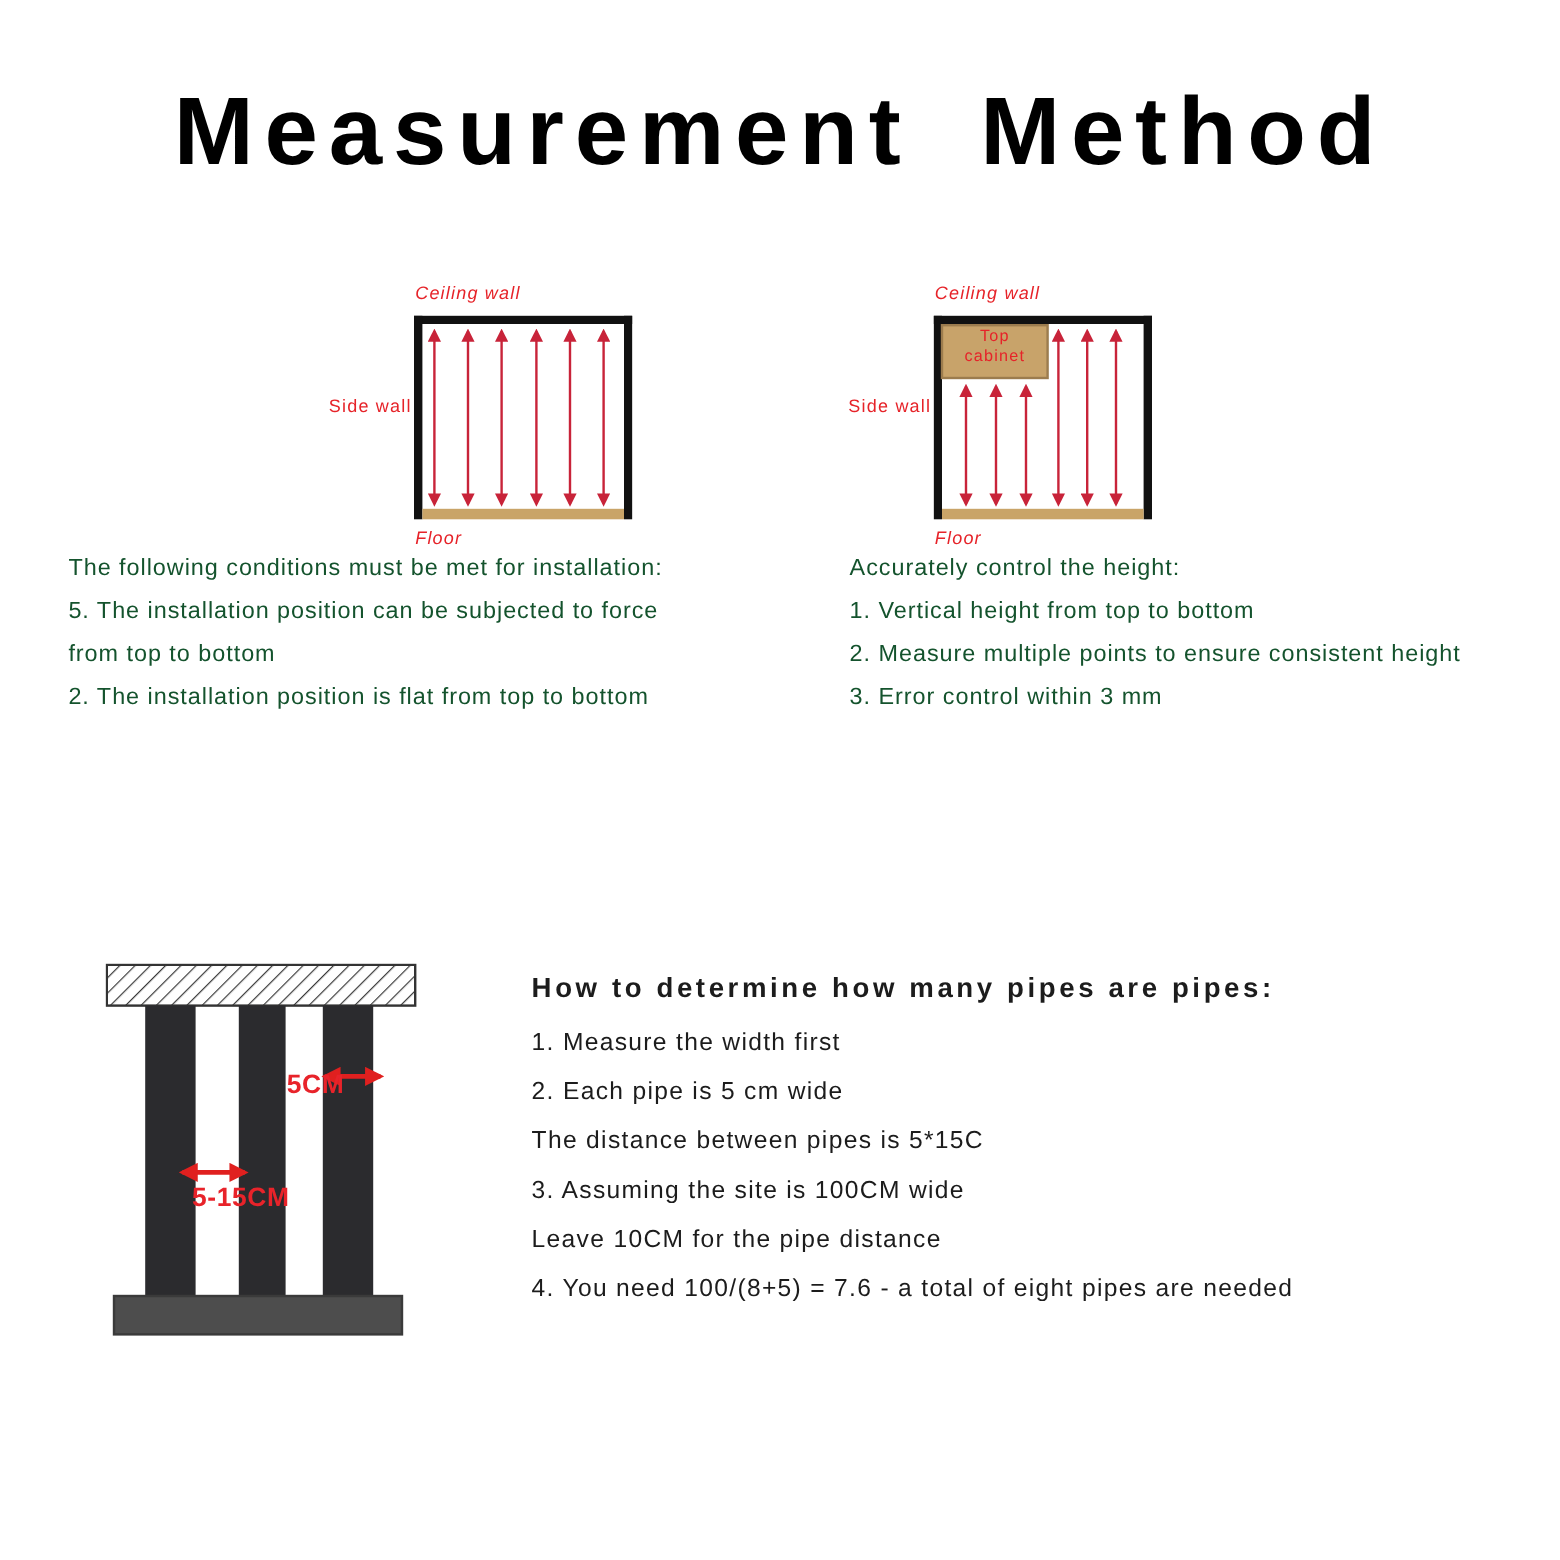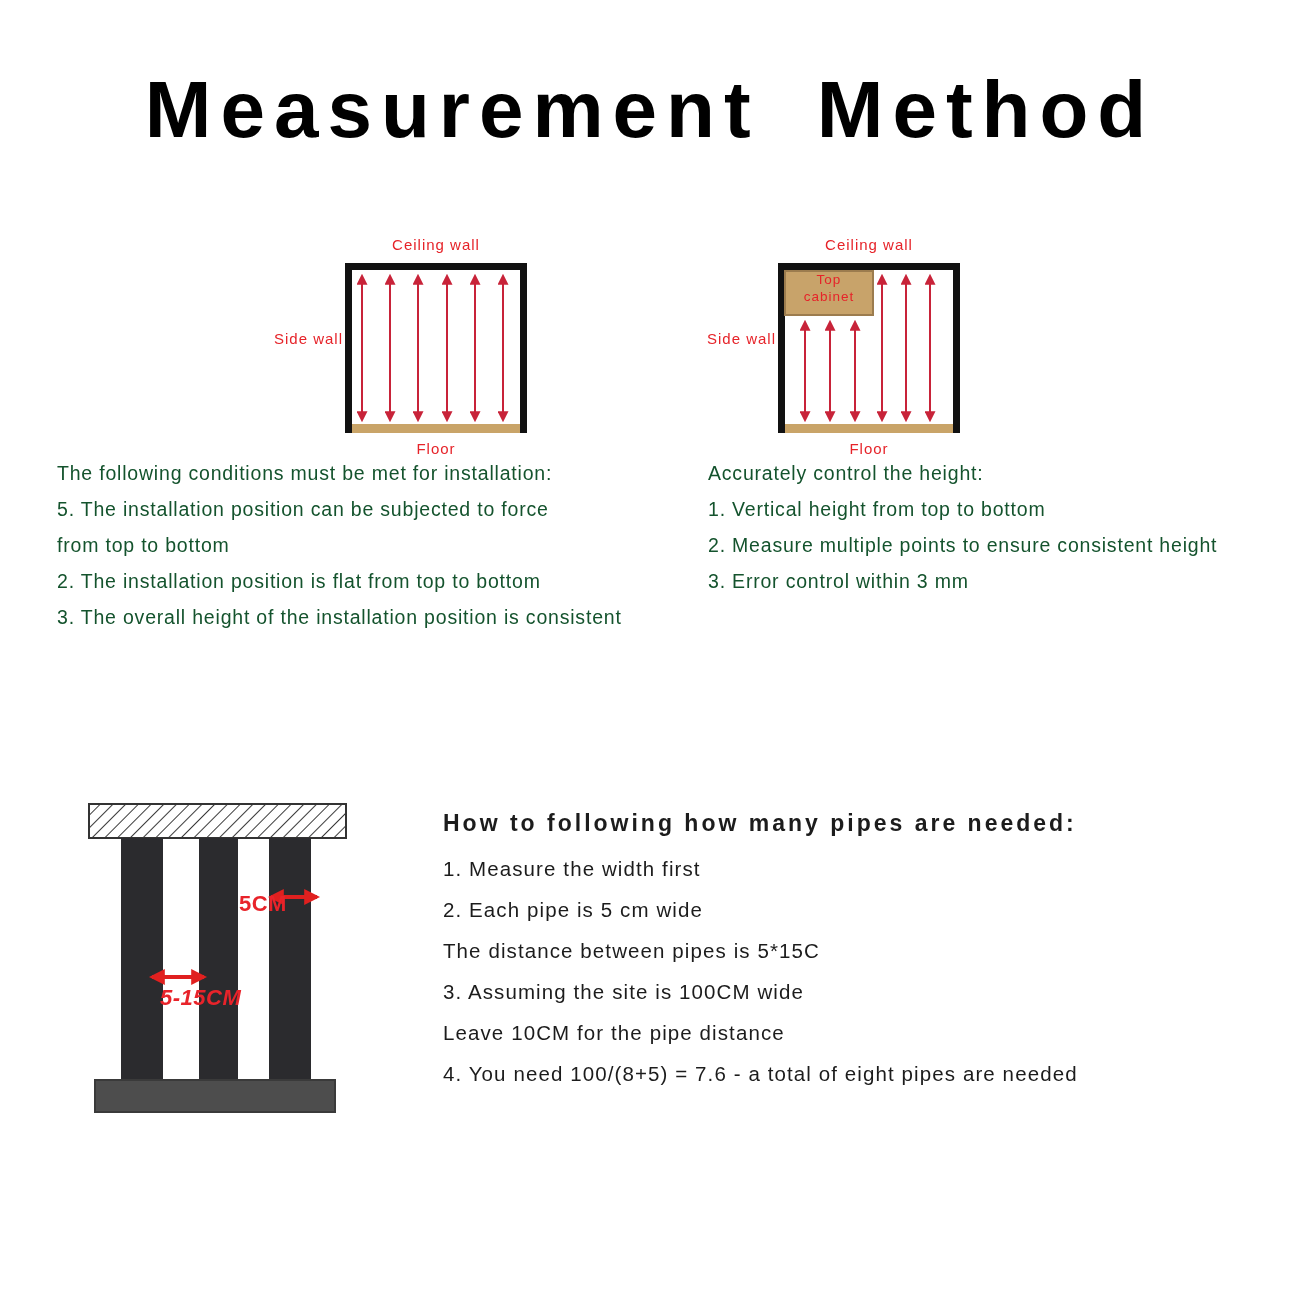--- a/index.html
+++ b/index.html
@@ -8,21 +8,21 @@
     font-family:"Liberation Sans","DejaVu Sans",sans-serif;color:#1c1c1c;
   }
   .title{
     position:absolute;left:0;top:64px;width:1300px;text-align:center;
     font-size:80px;font-weight:bold;color:#000;letter-spacing:9px;word-spacing:26px;
     white-space:nowrap;
   }
   .red-lbl{
     position:absolute;color:#e62329;font-size:15px;letter-spacing:1px;font-weight:400;
   }
-  .center-lbl{text-align:center;width:180px;}
+  .center-lbl{width:180px;font-style:italic;}
   .side-lbl{width:78px;text-align:right;}
   .cab-lbl{
     position:absolute;left:785px;top:271px;width:88px;text-align:center;
     color:#e62329;font-size:13.5px;line-height:17px;letter-spacing:1px;
   }
   .cab-lbl .inner{display:inline-block;width:66px;}
   .txtcol{position:absolute;font-size:19.5px;letter-spacing:0.8px;color:#14532d;}
   .txtcol .tline{height:36px;line-height:36px;white-space:nowrap;}
   .pipe-lbl{position:absolute;color:#e8232a;font-size:22px;font-weight:600;letter-spacing:0.5px;}
   .instr{position:absolute;left:443px;top:806px;color:#1c1c1c;}
@@ -91,21 +91,20 @@
 
   <div class="cab-lbl">
     <span class="inner">Top cabinet</span>
   </div>
 
   <div class="txtcol" style="left:57px;top:455px;">
     <div class="tline">The following conditions must be met for installation:</div>
     <div class="tline">5. The installation position can be subjected to force</div>
     <div class="tline">from top to bottom</div>
     <div class="tline">2. The installation position is flat from top to bottom</div>
-    <div class="tline">3. The overall height of the installation position is consistent</div>
   </div>
 
   <div class="txtcol" style="left:708px;top:455px;">
     <div class="tline">Accurately control the height:</div>
     <div class="tline">1. Vertical height from top to bottom</div>
     <div class="tline">2. Measure multiple points to ensure consistent height</div>
     <div class="tline">3. Error control within 3 mm</div>
   </div>
 
   <svg style="left:88px;top:803px;" width="260" height="312" viewBox="0 0 260 312">
@@ -122,24 +121,24 @@
     <rect x="33" y="35" width="42" height="244" fill="#2b2b2e"></rect>
     <rect x="111" y="35" width="39" height="244" fill="#2b2b2e"></rect>
     <rect x="181" y="35" width="42" height="244" fill="#2b2b2e"></rect>
     <rect x="7" y="277" width="240" height="32" fill="#4d4d4d" stroke="#3a3a3a" stroke-width="2"></rect>
     <g stroke="#e0201f" stroke-width="4">
       <line x1="183" y1="94" x2="229" y2="94" marker-start="url(#ahP)" marker-end="url(#ahP)"></line>
       <line x1="64" y1="174" x2="116" y2="174" marker-start="url(#ahP)" marker-end="url(#ahP)"></line>
     </g>
   </svg>
   <div class="pipe-lbl" style="left:239px;top:891px;">5CM</div>
-  <div class="pipe-lbl" style="left:160px;top:985px;font-style:italic;">5-15CM</div>
+  <div class="pipe-lbl" style="left:160px;top:985px;">5-15CM</div>
 
   <div class="instr">
-    <div class="heading">How to following how many pipes are needed:</div>
+    <div class="heading">How to determine how many pipes are pipes:</div>
     <div class="iline">1. Measure the width first</div>
     <div class="iline">2. Each pipe is 5 cm wide</div>
     <div class="iline">The distance between pipes is 5*15C</div>
     <div class="iline">3. Assuming the site is 100CM wide</div>
     <div class="iline">Leave 10CM for the pipe distance</div>
     <div class="iline">4. You need 100/(8+5) = 7.6 - a total of eight pipes are needed</div>
   </div>
 
 </div>
 

